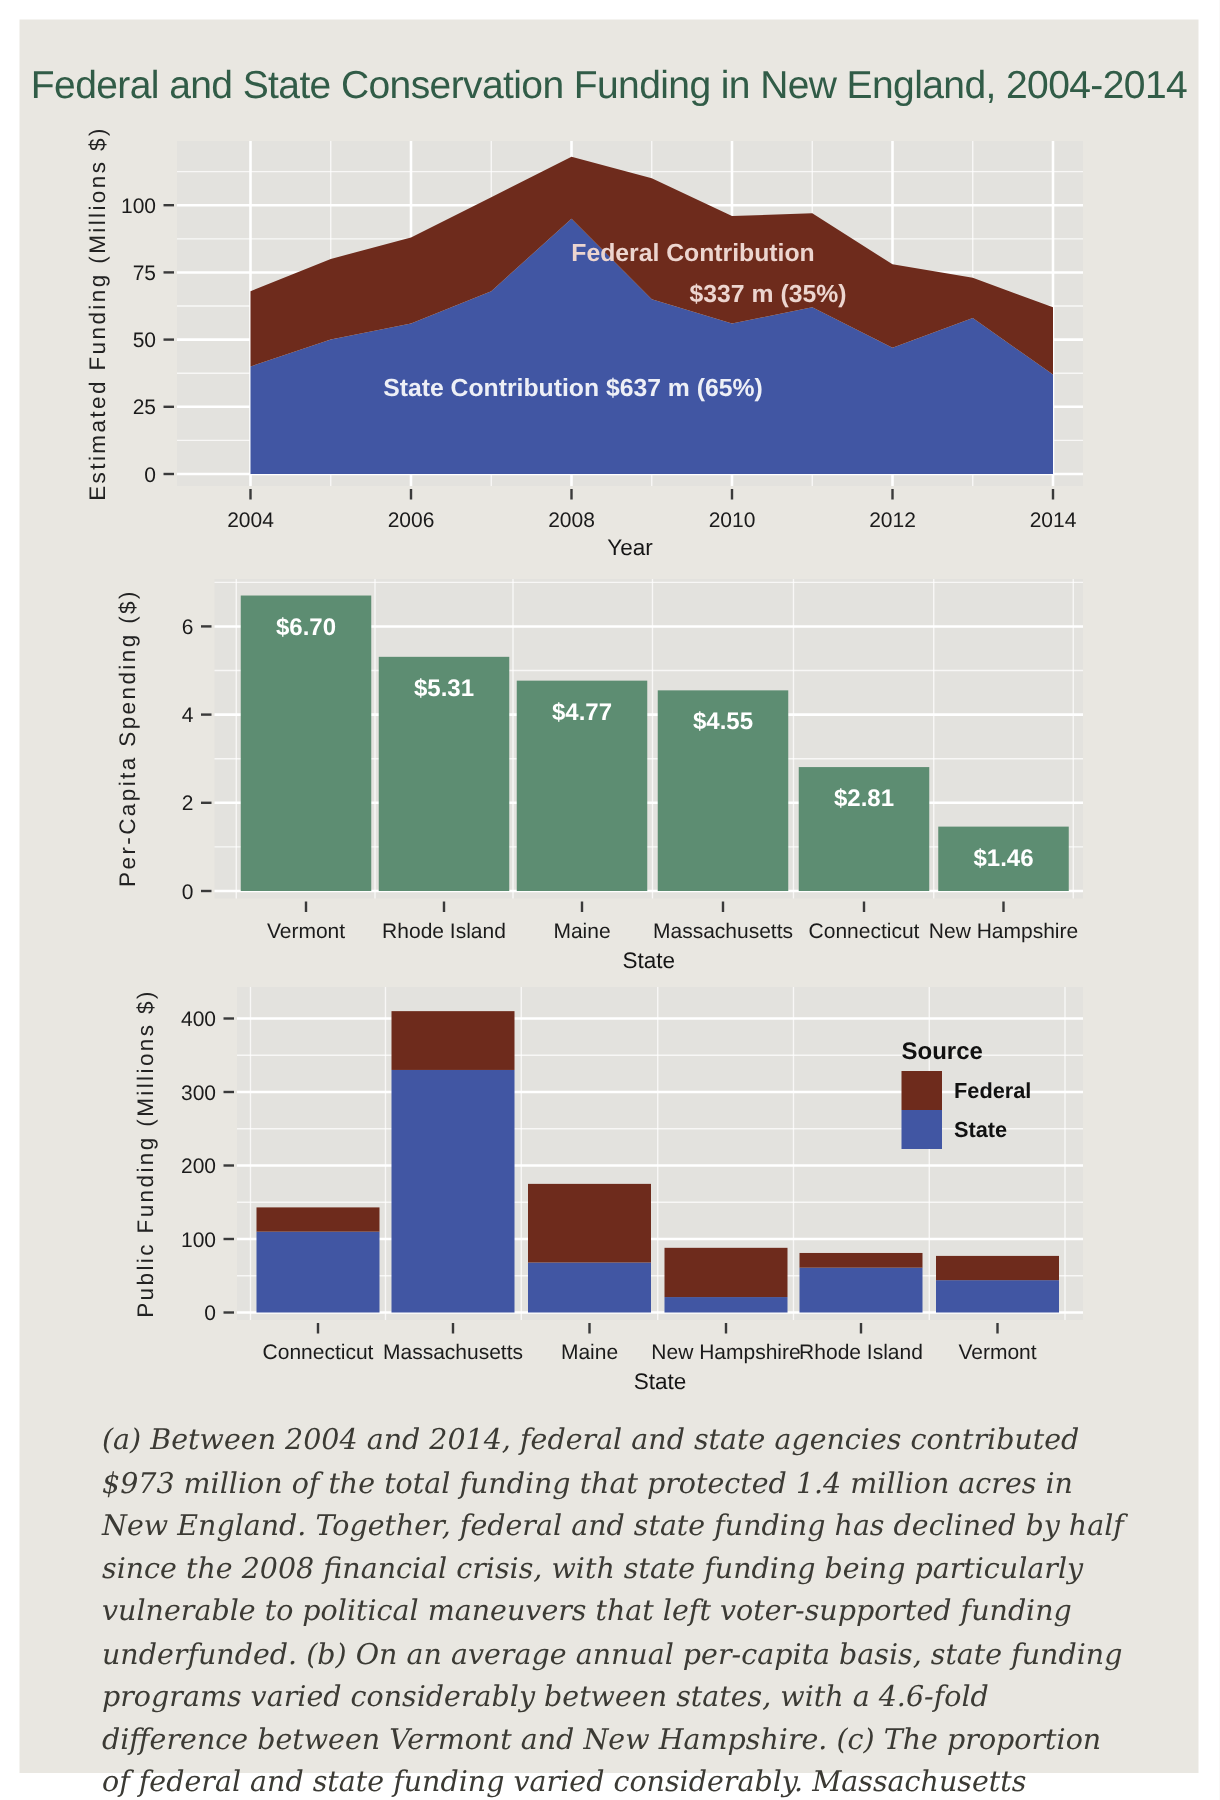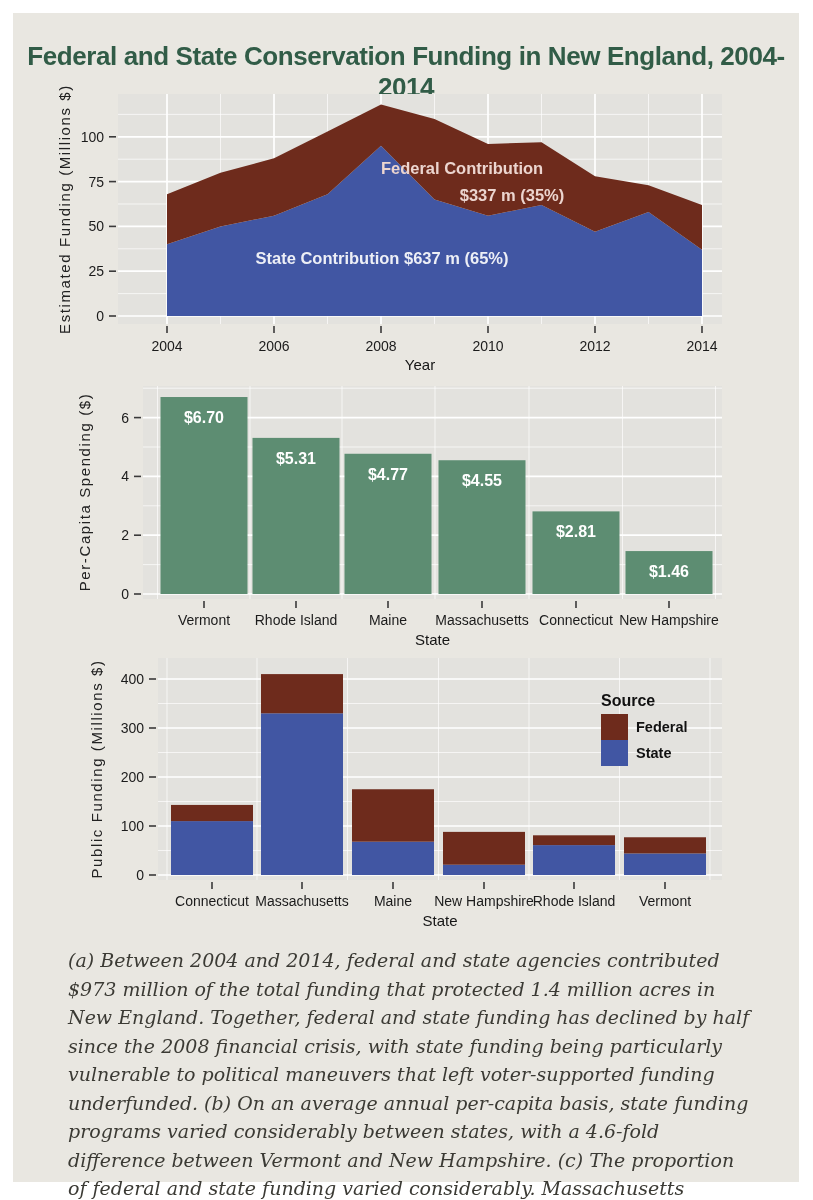--- a/index.html
+++ b/index.html
@@ -1,20 +1,20 @@
 <!DOCTYPE html>
 <html><head>
 <meta charset="utf-8">
 <style>
   html,body{margin:0;padding:0;}
   .page{position:relative;width:813px;height:1200px;background:#ffffff;
         font-family:"Liberation Sans",sans-serif;overflow:hidden;}
   .panel{position:absolute;left:13px;top:13px;width:786px;height:1169px;background:#E9E7E1;}
   .title{position:absolute;left:0;top:28px;width:100%;margin:0;text-align:center;
-         font-size:26px;font-weight:bold;letter-spacing:-0.4px;color:#30594431;}
+         font-size:26px;font-weight:normal;letter-spacing:-0.4px;color:#30594431;}
   .title{color:#315C47;}
   svg.chart{position:absolute;overflow:visible;}
   .caption{position:absolute;left:55px;top:933px;width:688px;margin:0;
            font-family:"DejaVu Serif",serif;font-style:italic;
            font-size:19px;line-height:28.5px;color:#3B3A34;}
   
   text{font-family:"Liberation Sans",sans-serif;}
   .tick{font-size:14px;fill:#1B1B1B;}
   .xlab{font-size:15px;fill:#151515;}
   .ytitle{font-size:15px;fill:#222222;letter-spacing:1.6px;}

